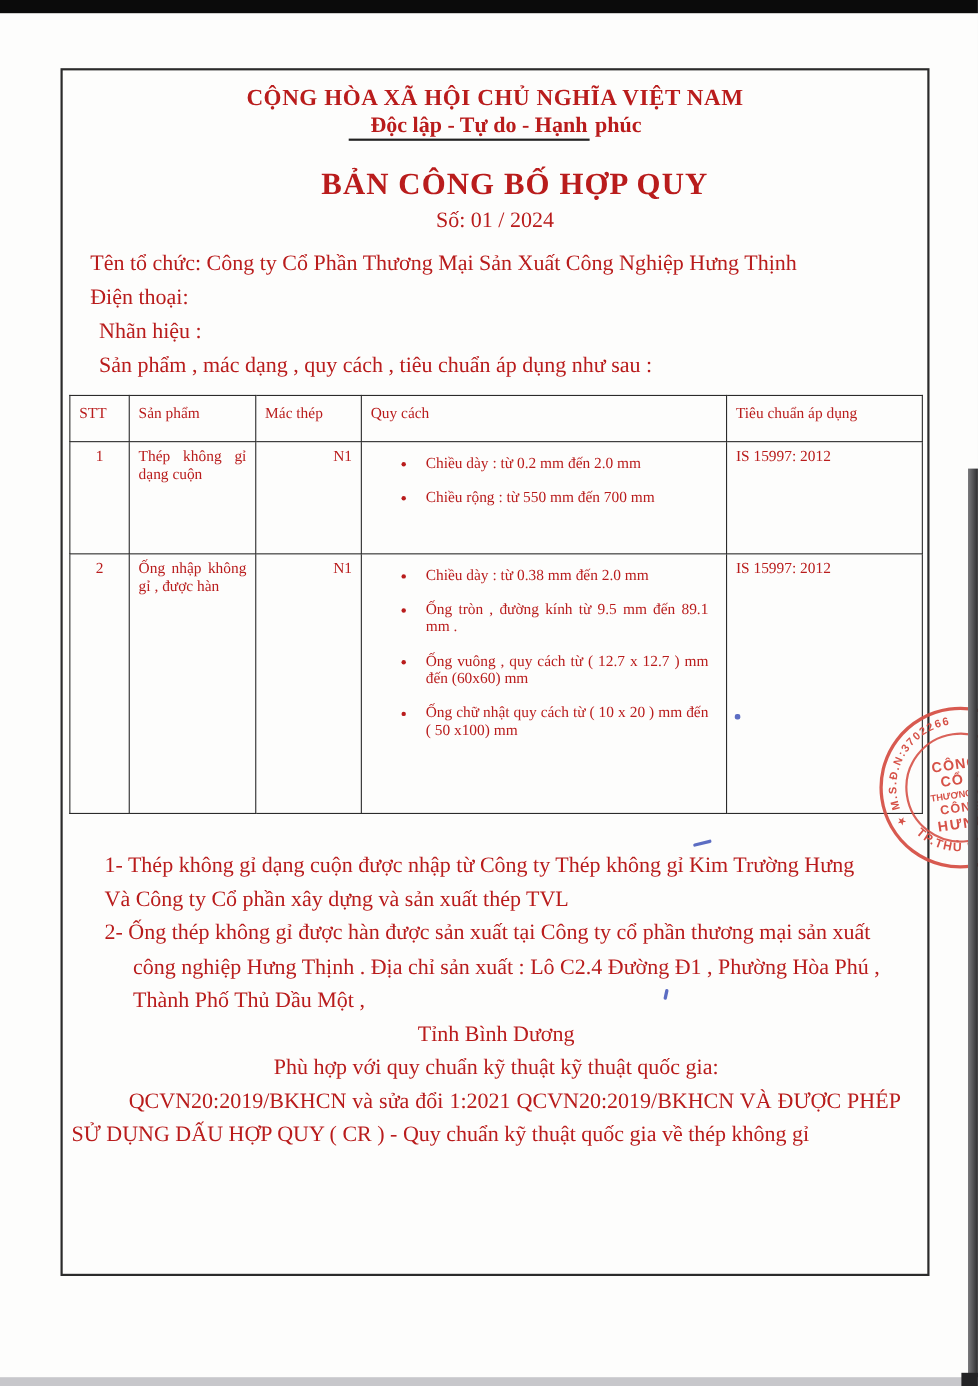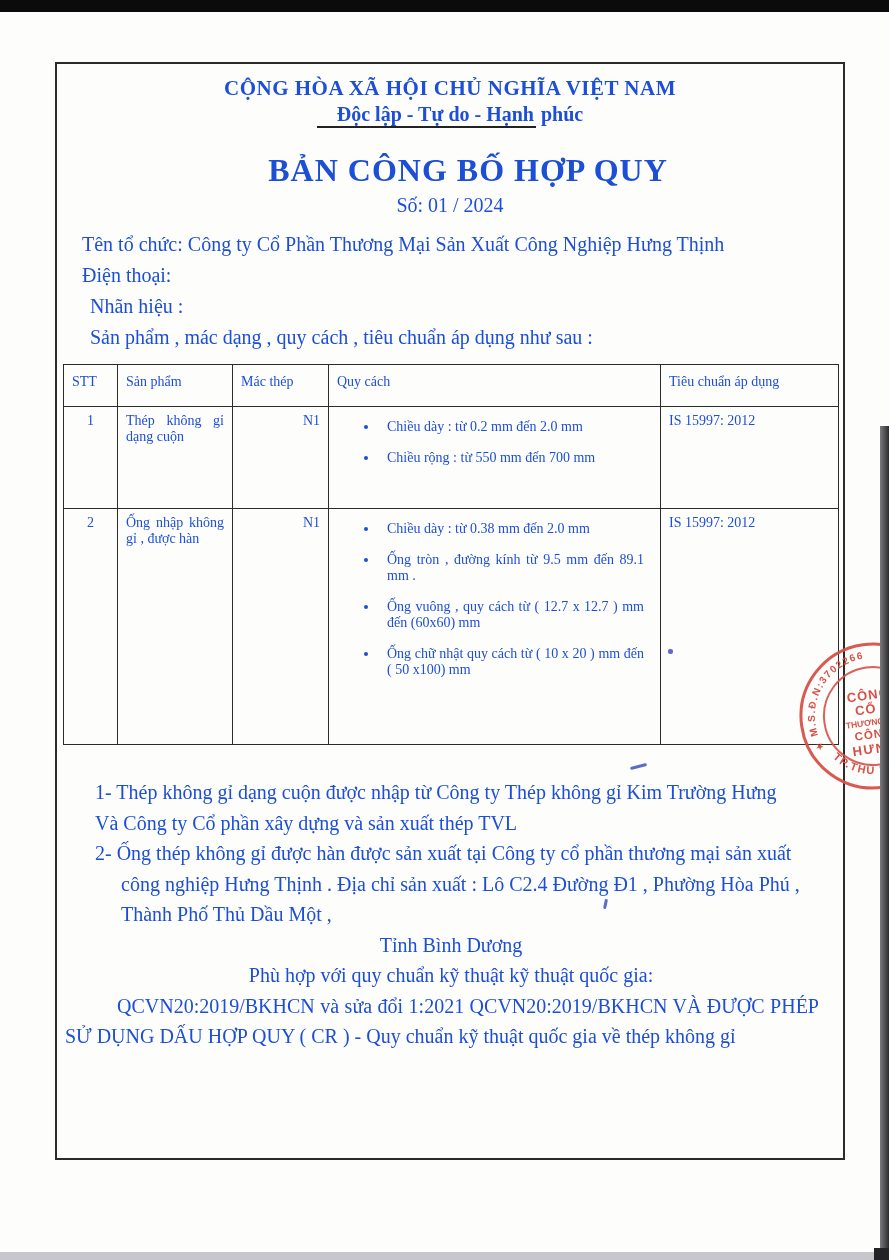--- a/index.html
+++ b/index.html
@@ -1,18 +1,18 @@
 <!DOCTYPE html>
 <html><head>
 <meta charset="utf-8">
 <style>
   html,body{margin:0;padding:0;background:#e9e9e9;}
   .page{
     position:relative;width:889px;height:1260px;overflow:hidden;
-    background:#fdfdfc;color:#1d4ed8;
+    background:#fdfdfc;color:#b91c1c;
     font-family:"Liberation Serif","DejaVu Serif",serif;
   }
   
   .top-bar{position:absolute;left:0;top:0;width:889px;height:12px;background:#0b0b0b;}
   .right-band{position:absolute;left:880px;top:426px;width:9px;height:834px;
     background:linear-gradient(to right,#7a7a7d,#2c2c2e);}
   .bottom-bar{position:absolute;left:0;top:1252px;width:889px;height:8px;background:#c7c7cb;}
   .bottom-corner{position:absolute;left:874px;top:1248px;width:15px;height:12px;background:#232325;}
   .blue-mark{position:absolute;background:#4054b8;opacity:.85;border-radius:2px;}
   .bm1{left:668px;top:649px;width:5px;height:5px;}
@@ -21,21 +21,21 @@
 
   
   .frame{
     position:absolute;left:55px;top:62px;width:786px;height:1094px;
     border:2px solid #2b2b2b;overflow:hidden;
   }
   .center{text-align:center;}
   .nat-title{margin-top:12px;font-size:21px;font-weight:bold;letter-spacing:.5px;}
   .motto{margin-top:2px;font-size:20px;font-weight:bold;}
   .motto .ul{border-bottom:2px solid #222;padding:0 2px 1px 20px;}
-  .doc-title{margin-top:26px;font-size:32px;font-weight:bold;letter-spacing:1px;padding-left:36px;}
+  .doc-title{margin-top:26px;font-size:28px;font-weight:bold;letter-spacing:1px;padding-left:36px;}
   .doc-no{margin-top:5px;font-size:20px;}
 
   .info{margin-top:12px;padding:0 24px 0 25px;font-size:20px;line-height:30px;}
   .info .line{margin:1px 0;}
   .indent-sm{padding-left:8px;}
   .bold{font-weight:bold;}
 
   table.spec{
     border-collapse:collapse;margin:12px 0 0 6px;width:775px;table-layout:fixed;
     font-size:14px;

